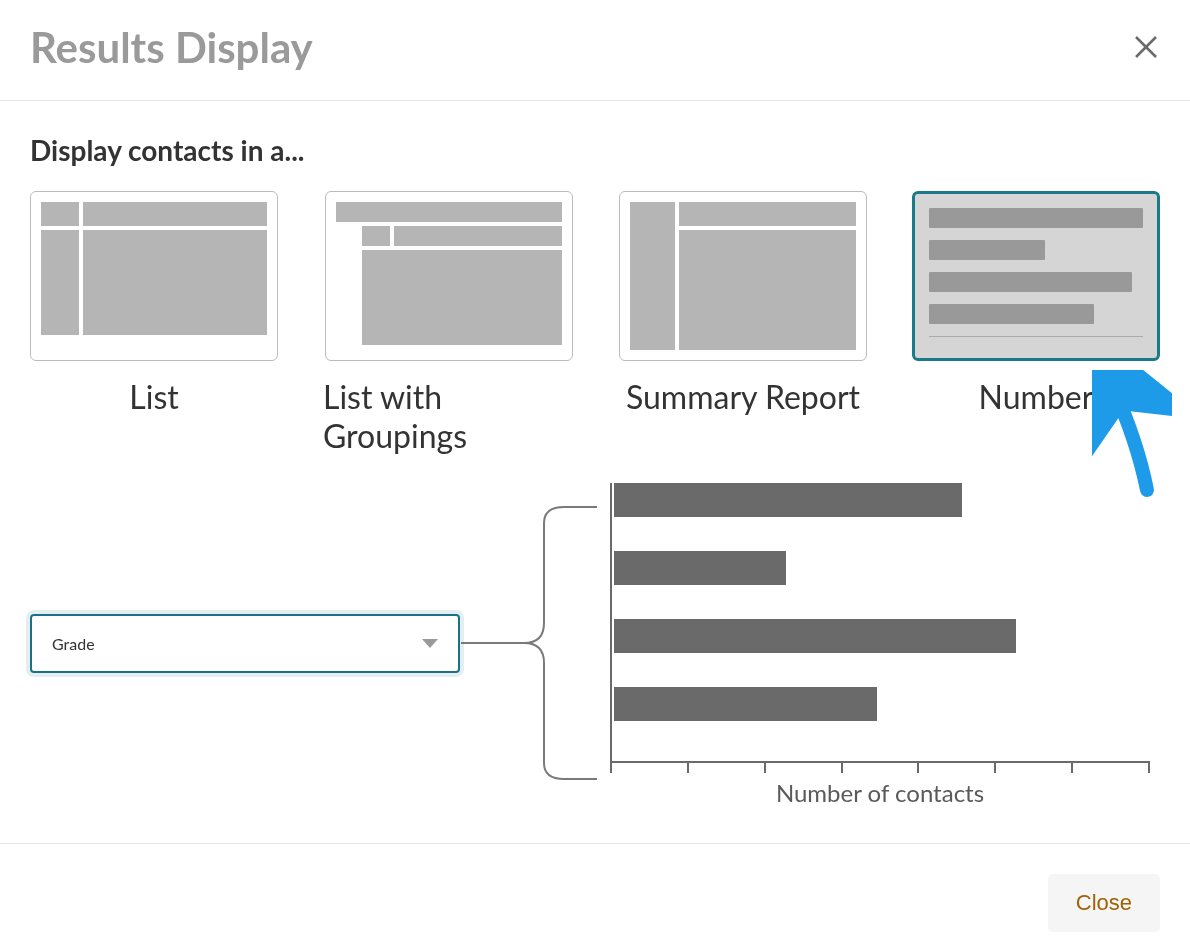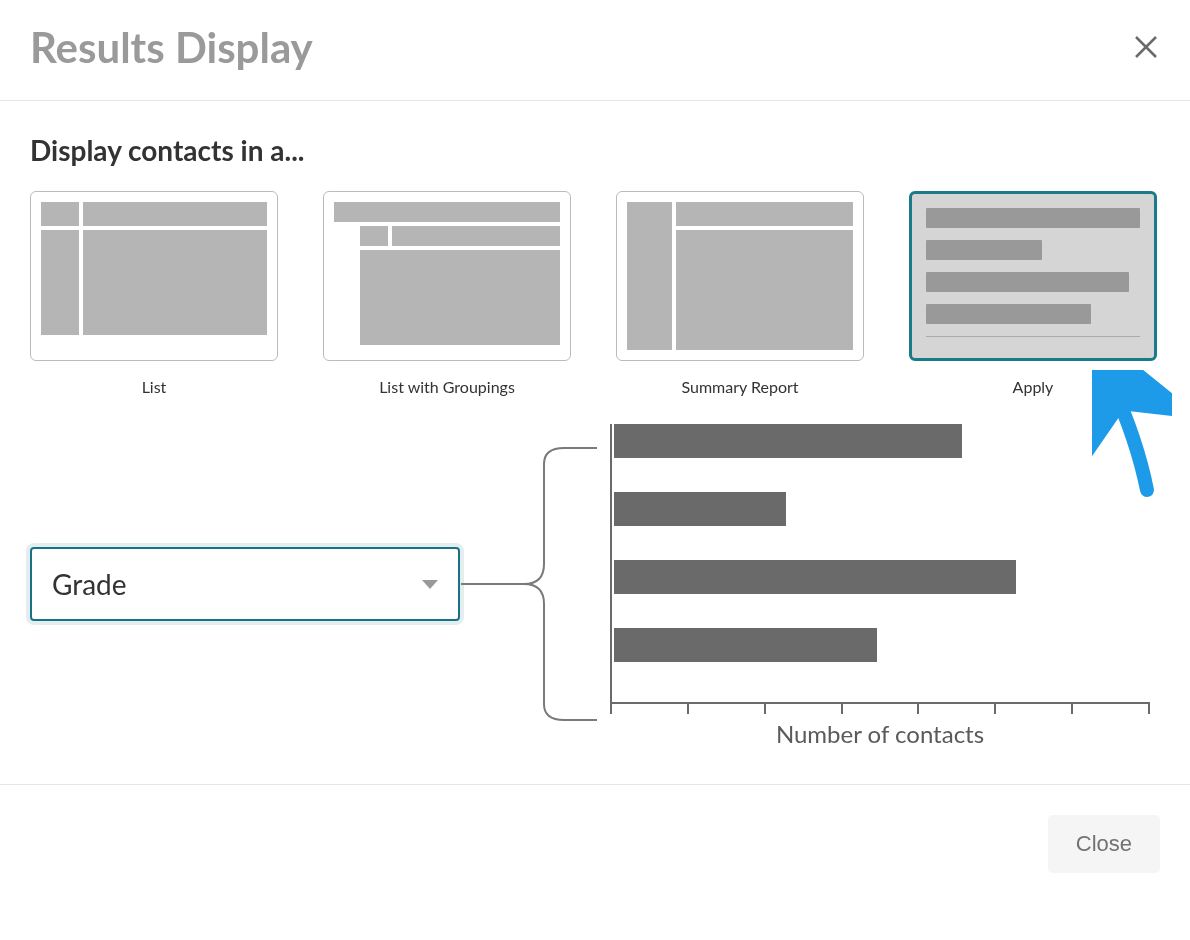--- a/index.html
+++ b/index.html
@@ -66,21 +66,21 @@
       border-radius: 6px;
       background: #fff;
       padding: 10px;
       position: relative;
     }
     .thumb.selected {
       border: 3px solid #1a7a8a;
       background: #d5d5d5;
     }
     .option-label {
-      font-size: 16px;
+      font-size: 32px;
       color: #333;
       margin-top: 16px;
       font-weight: 400;
     }
     
     .thumb-list .row {
       display: flex;
       gap: 4px;
       margin-bottom: 4px;
     }
@@ -199,21 +199,21 @@
       border: 2px solid #1a7184;
       border-radius: 4px;
       padding: 18px 20px;
       box-shadow: 0 0 0 4px rgba(26,113,132,0.12);
       cursor: pointer;
       display: flex;
       align-items: center;
       justify-content: space-between;
     }
     .select-value {
-      font-size: 28px;
+      font-size: 16px;
       color: #333;
     }
     .select-caret {
       width: 0;
       height: 0;
       border-left: 8px solid transparent;
       border-right: 8px solid transparent;
       border-top: 9px solid #999;
     }
     .connector {
@@ -296,21 +296,21 @@
     }
     .btn {
       padding: 16px 28px;
       font-size: 22px;
       border-radius: 5px;
       cursor: pointer;
       border: none;
     }
     .btn-close {
       background: #f5f5f5;
-      color: #737373;
+      color: #a16207;
     }
     .btn-apply {
       background: #186d7d;
       color: #fff;
     }
   </style>
 </head>
 <body>
 
 <div class="dialog">
@@ -372,21 +372,21 @@
       </div>
 
       <div class="option">
         <div class="thumb thumb-graph selected">
           <div class="gbar b1"></div>
           <div class="gbar b2"></div>
           <div class="gbar b3"></div>
           <div class="gbar b4"></div>
           <div class="gaxis"></div>
         </div>
-        <div class="option-label">Apply</div>
+        <div class="option-label">Number</div>
       </div>
 
     </div>
 
     <div class="config-row">
       <div class="select-wrap">
         <span class="select-value">Grade</span>
         <span class="select-caret"></span>
       </div>
 

